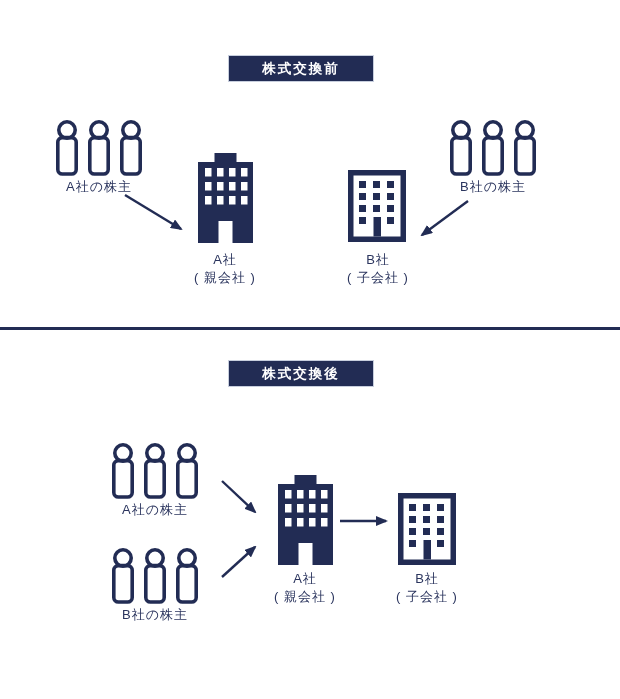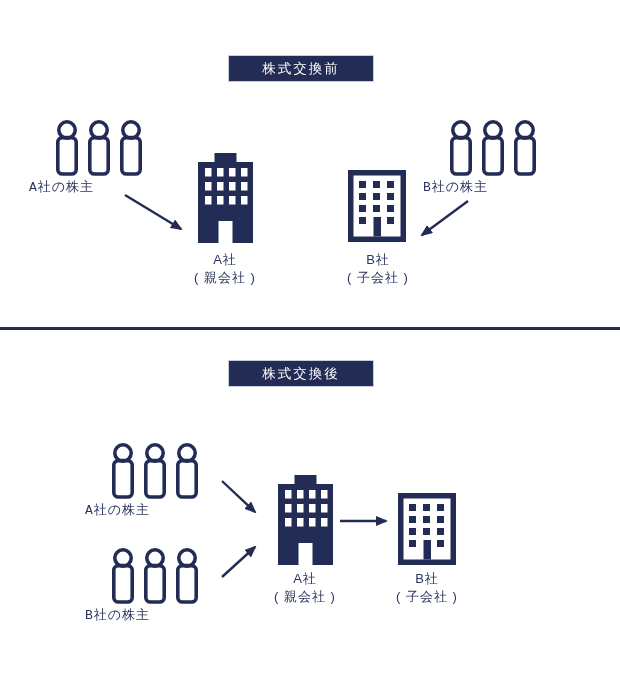--- a/index.html
+++ b/index.html
@@ -5,25 +5,25 @@
   html,body{margin:0;padding:0;background:#ffffff;}
   .canvas{
     position:relative;width:620px;height:699px;background:#ffffff;overflow:hidden;
     font-family:"Liberation Sans",sans-serif;
   }
   .abs{position:absolute;}
   .header-box{
     position:absolute;left:228px;width:146px;height:27px;
     background:#222c54;border:1px solid #c7cedd;box-sizing:border-box;
     display:flex;align-items:center;justify-content:center;
-    color:#ffffff;font-size:13.5px;font-weight:normal;letter-spacing:2px;
+    color:#ffffff;font-size:13.5px;font-weight:bold;letter-spacing:2px;
   }
   .label{
-    position:absolute;color:#2b355e;
-    font-size:13px;letter-spacing:1px;white-space:nowrap;font-family:Liberation Mono, monospace;
+    position:absolute;text-align:center;color:#2b355e;
+    font-size:13px;letter-spacing:1px;white-space:nowrap;
   }
   .clabel{
     position:absolute;text-align:center;color:#2b355e;
     font-size:13px;line-height:18px;letter-spacing:1px;white-space:nowrap;
   }
   .divider{
     position:absolute;left:0;top:327px;width:620px;height:3px;background:#222c54;
   }
   svg{display:block;}
 </style>

